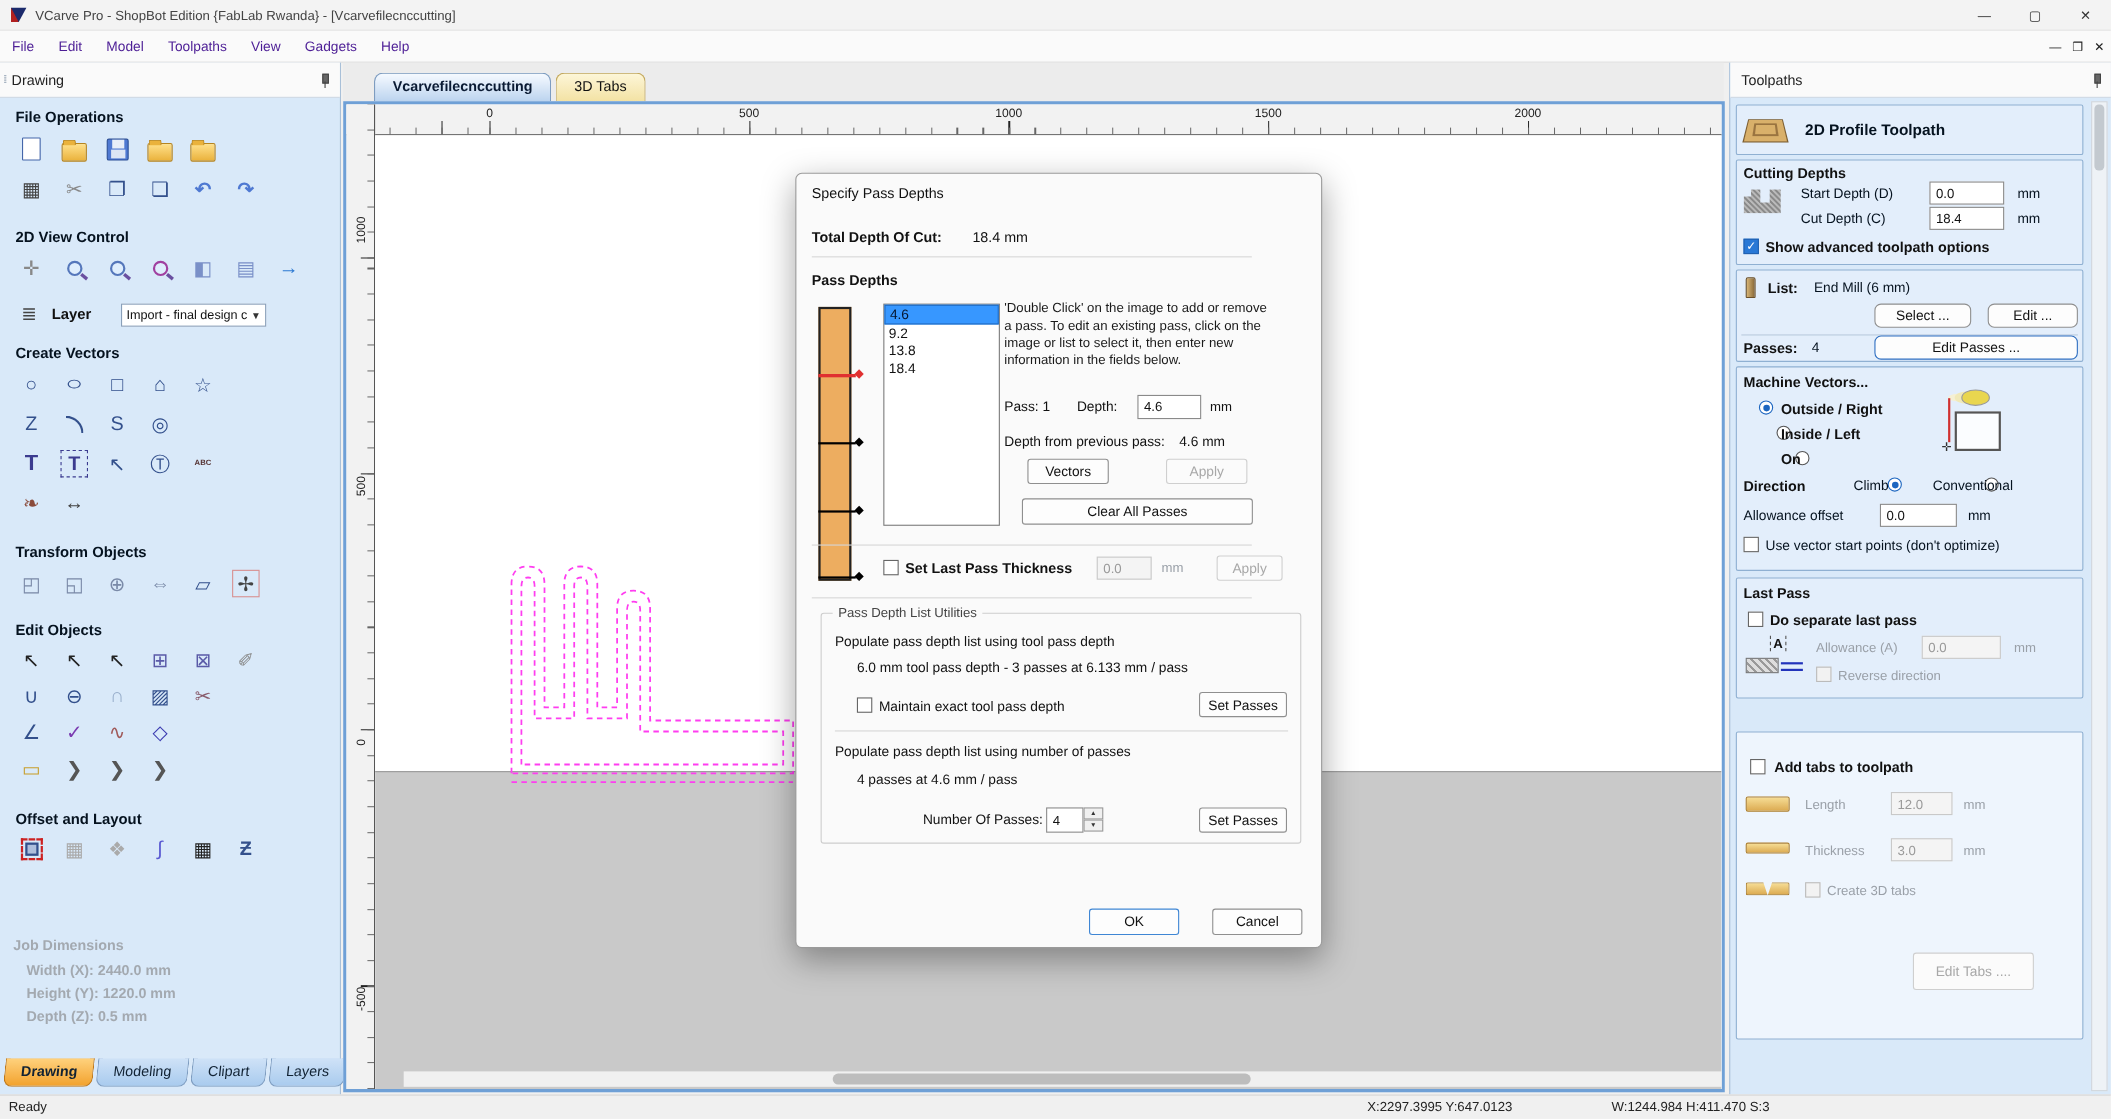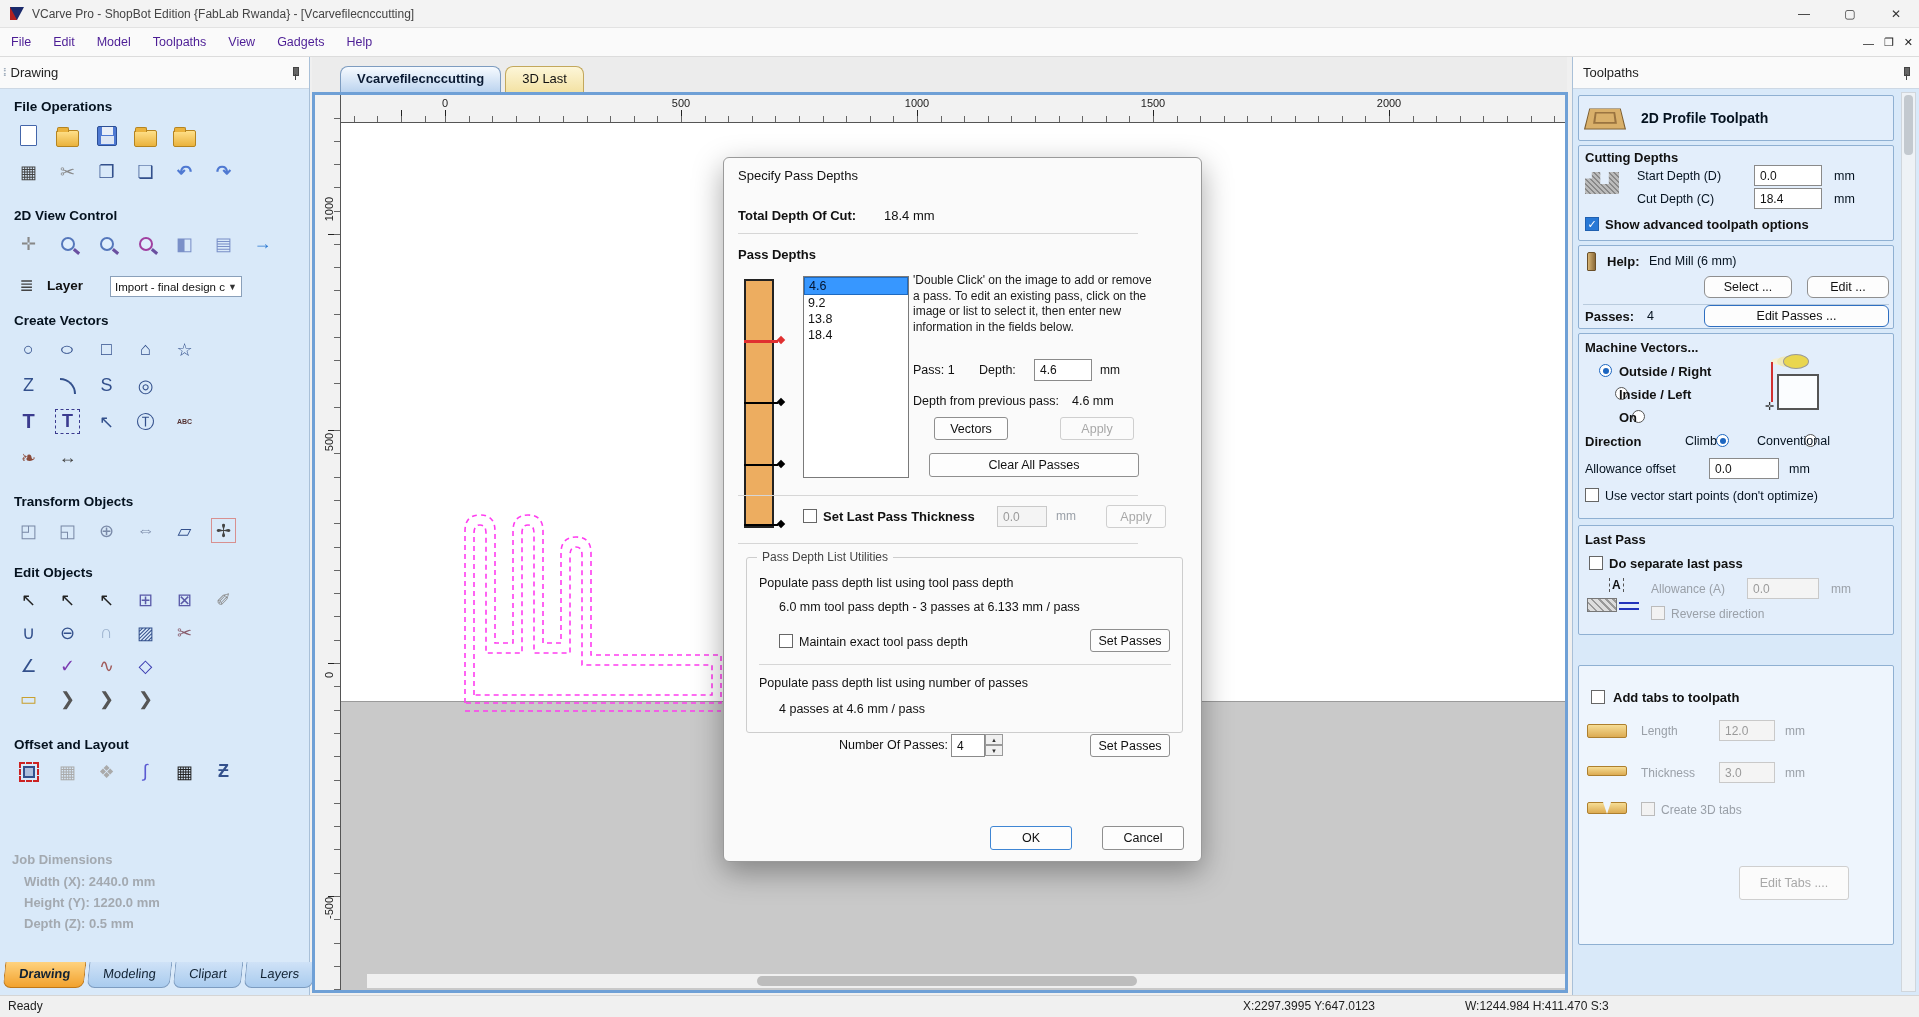--- a/index.html
+++ b/index.html
@@ -304,21 +304,21 @@
     <div class="btabs">
       <div class="btab active">Drawing</div>
       <div class="btab">Modeling</div>
       <div class="btab">Clipart</div>
       <div class="btab">Layers</div>
     </div>
   </div>
 
   <div class="doc-tabstrip">
     <div class="doctab active">Vcarvefilecnccutting</div>
-    <div class="doctab alt">3D Last</div>
+    <div class="doctab alt">3D Tabs</div>
   </div>
 
   <div class="canvas-frame">
     <div class="corner">✛</div>
     <div class="ruler-h">
       <span class="rh-num" style="left:104px;">0</span>
       <span class="rh-num" style="left:340px;">500</span>
       <span class="rh-num" style="left:576px;">1000</span>
       <span class="rh-num" style="left:812px;">1500</span>
       <span class="rh-num" style="left:1048px;">2000</span>
@@ -390,21 +390,21 @@
     <div class="btn abs" style="left:205px; top:295px; width:210px; height:24px;">Clear All Passes</div>
 
     <div class="hrline" style="left:14px; top:337px; width:400px;"></div>
     <span class="cb abs" style="left:79px; top:351px;"></span>
     <div class="abs b" style="left:99px; top:351px; font-size:13px;">Set Last Pass Thickness</div>
     <div class="fld dis abs" style="left:273px; top:348px; width:50px; height:21px;">0.0</div>
     <div class="abs gray" style="left:332px; top:351px;">mm</div>
     <div class="btn dis abs" style="left:382px; top:347px; width:60px; height:23px;">Apply</div>
     <div class="hrline" style="left:14px; top:385px; width:400px;"></div>
 
-    <div class="groupbox" style="left:22px; top:399px; width:437px; height:176px;">
+    <div class="groupbox" style="left:22px; top:399px; width:437px; height:210px;">
       <div class="gb-title">Pass Depth List Utilities</div>
       <div class="abs" style="left:12px; top:18px; font-size:12.5px;">Populate pass depth list using tool pass depth</div>
       <div class="abs" style="left:32px; top:42px; font-size:12.5px;">6.0 mm tool pass depth - 3 passes at 6.133 mm / pass</div>
       <span class="cb abs" style="left:32px; top:76px;"></span>
       <div class="abs" style="left:52px; top:77px; font-size:12.5px;">Maintain exact tool pass depth</div>
       <div class="btn abs" style="left:343px; top:71px; width:80px; height:23px;">Set Passes</div>
       <div class="hrline" style="left:12px; top:106px; width:412px;"></div>
       <div class="abs" style="left:12px; top:118px; font-size:12.5px;">Populate pass depth list using number of passes</div>
       <div class="abs" style="left:32px; top:144px; font-size:12.5px;">4 passes at 4.6 mm / pass</div>
       <div class="abs" style="left:92px; top:180px; font-size:12.5px;">Number Of Passes:</div>
@@ -442,21 +442,21 @@
       <div class="abs rlbl" style="left:255px; top:23px;">mm</div>
       <div class="abs rlbl" style="left:58px; top:46px;">Cut Depth (C)</div>
       <div class="fld abs" style="left:175px; top:42px; width:68px; height:21px;">18.4</div>
       <div class="abs rlbl" style="left:255px; top:46px;">mm</div>
       <span class="cb on abs" style="left:6px; top:71px;">✓</span>
       <div class="abs b" style="left:26px; top:71px; font-size:13px;">Show advanced toolpath options</div>
     </div>
 
     <div class="rbox" style="top:188px; height:84px;">
       <div class="abs" style="left:8px; top:6px;"><span class="tool-ic" style="display:inline-block;"></span></div>
-      <div class="abs b" style="left:28px; top:8px; font-size:13px;">Help:</div>
+      <div class="abs b" style="left:28px; top:8px; font-size:13px;">List:</div>
       <div class="abs rlbl" style="left:70px; top:8px;">End Mill (6 mm)</div>
       <div class="btn abs" style="left:125px; top:30px; width:88px; height:22px; border-radius:6px;">Select ...</div>
       <div class="btn abs" style="left:228px; top:30px; width:82px; height:22px; border-radius:6px;">Edit ...</div>
       <div class="hrline" style="left:4px; top:58px; width:306px; background:#b9cbdd;"></div>
       <div class="abs b" style="left:6px; top:63px; font-size:13px;">Passes:</div>
       <div class="abs rlbl" style="left:68px; top:63px;">4</div>
       <div class="btn abs" style="left:125px; top:59px; width:185px; height:22px; border:1px solid #2f6fc1; border-radius:6px;">Edit Passes ...</div>
     </div>
 
     <div class="rbox" style="top:276px; height:186px;">

